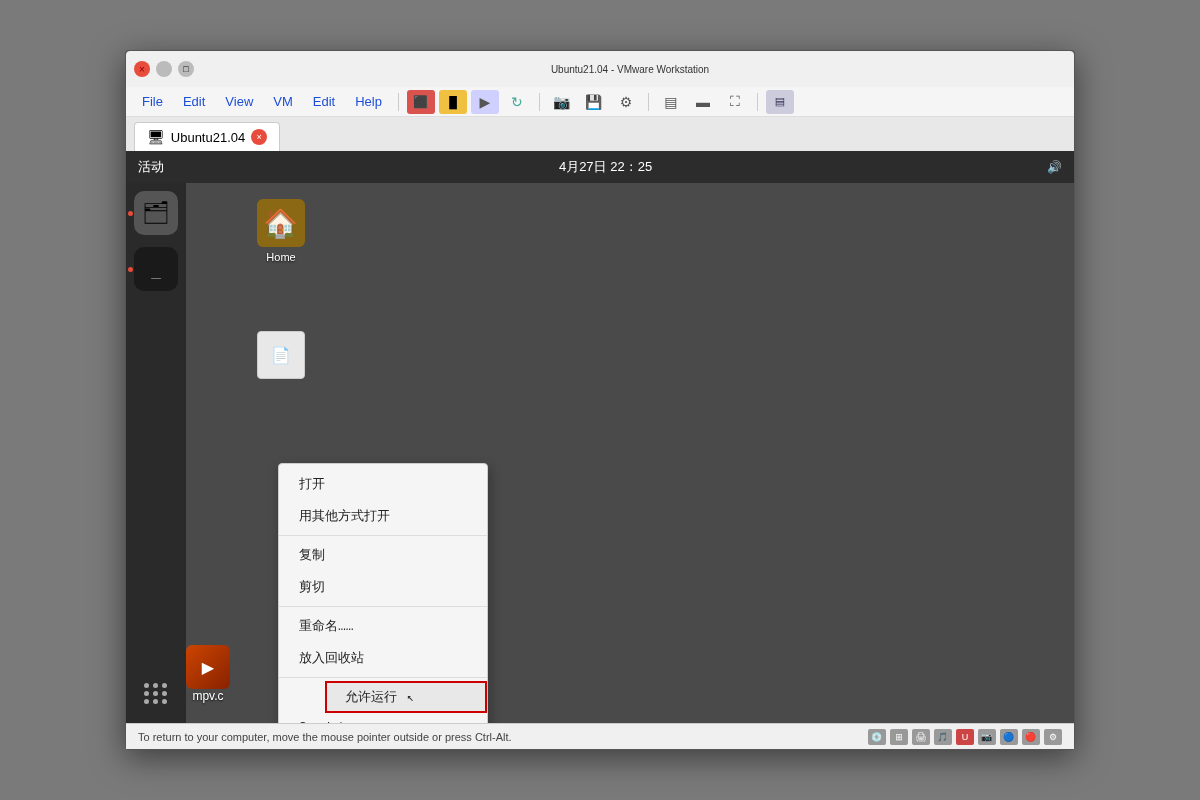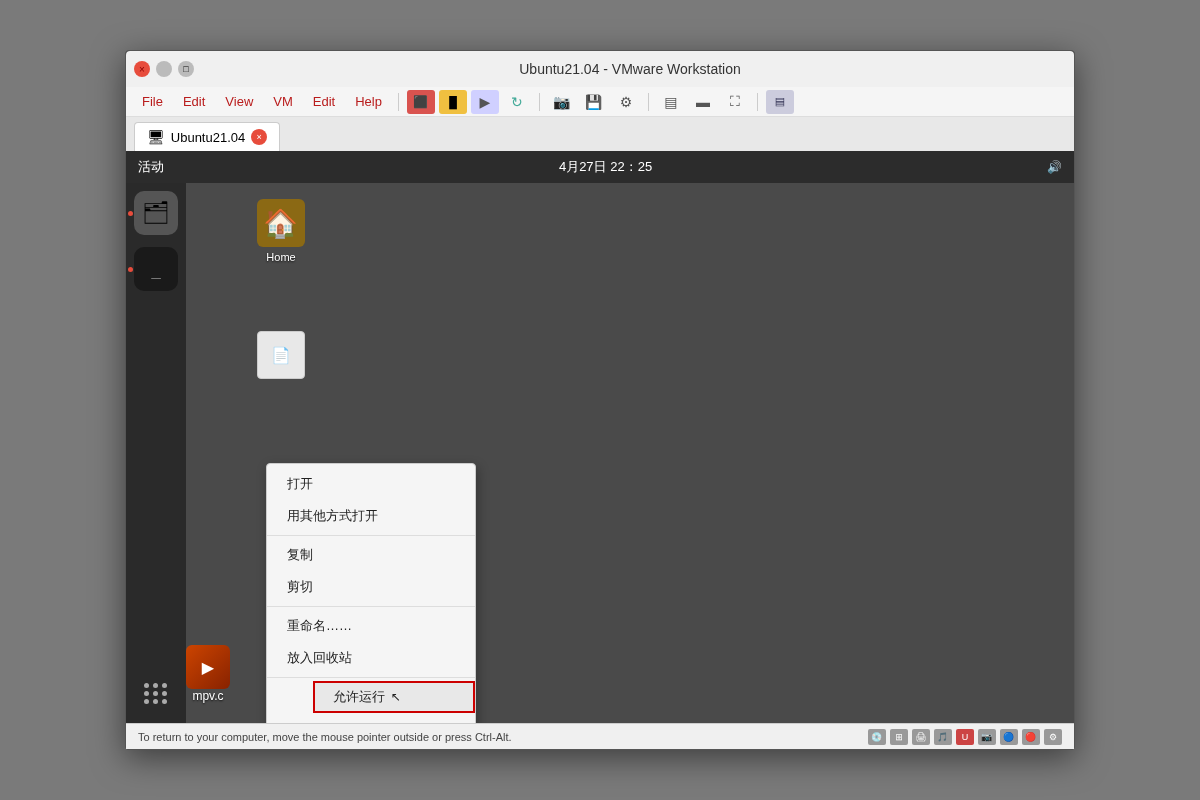--- a/index.html
+++ b/index.html
@@ -61,39 +61,39 @@
       background: #bbb;
       border-radius: 50%;
       border: none;
       cursor: pointer;
       display: flex; align-items: center; justify-content: center;
       font-size: 9px;
     }
     .title-text {
       flex: 1;
       text-align: center;
-      font-size: 14px;
+      font-size: 10px;
       color: #333;
     }
 
     
     .menu-bar {
       height: 30px;
       background: #f5f5f5;
       display: flex;
       align-items: center;
       padding: 0 8px;
       gap: 4px;
       border-bottom: 1px solid #ddd;
       flex-shrink: 0;
     }
     .menu-item {
       padding: 4px 8px;
       font-size: 13px;
-      color: #b91c1c;
+      color: #1d4ed8;
       cursor: pointer;
       border-radius: 3px;
     }
     .toolbar-sep {
       width: 1px; height: 18px; background: #ccc; margin: 0 4px;
     }
     .toolbar-btn {
       width: 28px; height: 24px;
       display: flex; align-items: center; justify-content: center;
       cursor: pointer;
@@ -418,21 +418,21 @@
           <div style="width:48px;height:48px;background:#e8e8e8;border-radius:4px;display:flex;align-items:center;justify-content:center;border:1px solid #ccc;">
             📄
           </div>
         </div>
 
         <div style="position:absolute; bottom:20px; left:0px; display:flex; flex-direction:column; align-items:center;">
           <div class="mpv-icon-img" style="width:44px;height:44px;background:linear-gradient(135deg,#cc4400,#882200);border-radius:6px;display:flex;align-items:center;justify-content:center;font-size:16px;color:white;">▶</div>
           <span style="color:#fff;font-size:12px;text-shadow:0 1px 2px rgba(0,0,0,0.8);">mpv.c</span>
         </div>
 
-        <div class="context-menu" style="top: 280px; left: 80px;">
+        <div class="context-menu" style="top: 280px; left: 92px; font-family: Liberation Mono, monospace;">
           <div class="ctx-item">打开</div>
           <div class="ctx-item">用其他方式打开</div>
           <div class="ctx-separator"></div>
           <div class="ctx-item">复制</div>
           <div class="ctx-item">剪切</div>
           <div class="ctx-separator"></div>
           <div class="ctx-item">重命名……</div>
           <div class="ctx-item">放入回收站</div>
           <div class="ctx-separator"></div>
           <div class="ctx-item highlighted">

